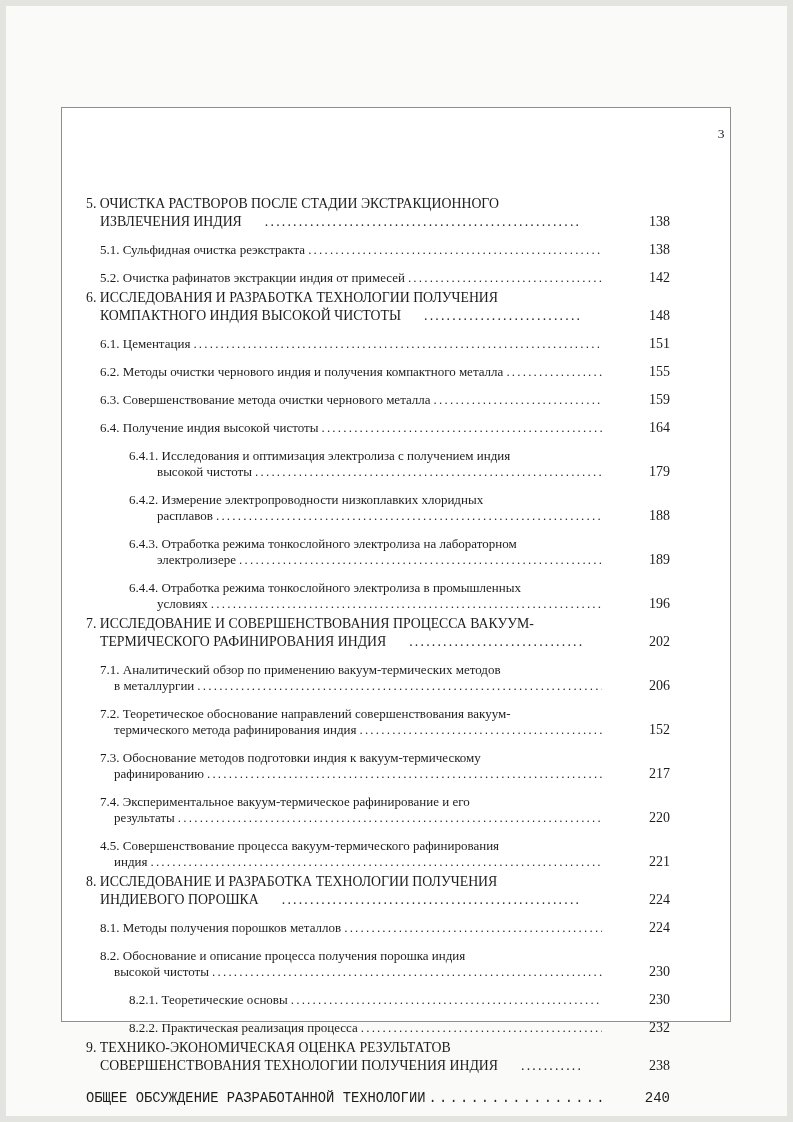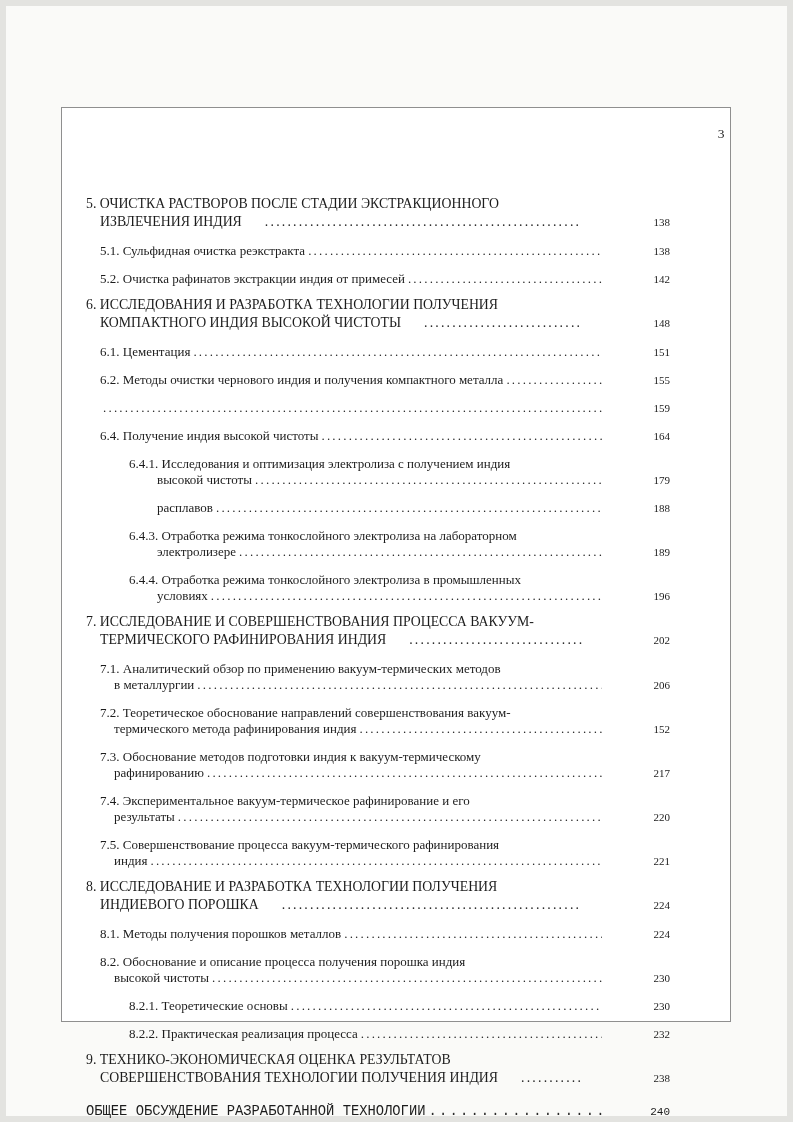--- a/index.html
+++ b/index.html
@@ -34,21 +34,21 @@
     font-size: 13.5px;
     text-align: center;
   }
   .toc {
     position: absolute;
     left: 86px;
     top: 195px;
     width: 584px;
   }
   .entry { margin-top: 12px; }
-  .entry.level-1 { margin-top: 9px; font-size: 13.8px; }
+  .entry.level-1 { margin-top: 3px; font-size: 13.8px; }
   .entry.level-1.major { margin-top: 16px; font-family: Liberation Mono, monospace; }
   .entry:first-child { margin-top: 0; }
   .entry.level-2, .entry.level-3 { font-size: 13px; }
   .entry.level-1 .line { line-height: 17.5px; }
   .entry.level-2 .line, .entry.level-3 .line { line-height: 16px; }
   .line { display: flex; align-items: baseline; }
   .level-1 .line.cont  { padding-left: 14px; gap: 20px; }
   .level-2 .line.first { padding-left: 14px; }
   .level-2 .line.cont  { padding-left: 28px; }
   .level-3 .line.first { padding-left: 43px; align-items: flex-end; }
@@ -59,21 +59,21 @@
     min-width: 0;
     overflow: hidden;
     white-space: nowrap;
     letter-spacing: 2.2px;
     padding-left: 3px;
     color: #2a2a2a;
   }
   .pg {
     flex: 0 0 68px;
     text-align: right;
-    font-size: 11px;
+    font-size: 14px;
   }
 </style>
 </head>
 <body>
 
 <div class="canvas">
   <div class="frame"></div>
   <div class="pageno">3</div>
   <div class="toc" id="toc">
       <div class="entry level-1">
@@ -119,20 +119,21 @@
       </div>
       <div class="entry level-2">
         <div class="line first">
           <span class="txt">6.2. Методы очистки чернового индия и получения компактного металла</span>
           <span class="dots">............................................................................................................................................................................................................................................................................................................</span>
           <span class="pg">155</span>
         </div>
       </div>
       <div class="entry level-2">
         <div class="line first">
+          <span class="txt">6.3. Совершенствование метода очистки чернового металла</span>
           <span class="dots">............................................................................................................................................................................................................................................................................................................</span>
           <span class="pg">159</span>
         </div>
       </div>
       <div class="entry level-2">
         <div class="line first">
           <span class="txt">6.4. Получение индия высокой чистоты</span>
           <span class="dots">............................................................................................................................................................................................................................................................................................................</span>
           <span class="pg">164</span>
         </div>
@@ -141,20 +142,23 @@
         <div class="line first">
           <span class="txt">6.4.1. Исследования и оптимизация электролиза с получением индия</span>
         </div>
         <div class="line cont">
           <span class="txt">высокой чистоты</span>
           <span class="dots">............................................................................................................................................................................................................................................................................................................</span>
           <span class="pg">179</span>
         </div>
       </div>
       <div class="entry level-3">
+        <div class="line first">
+          <span class="txt">6.4.2. Измерение электропроводности низкоплавких хлоридных</span>
+        </div>
         <div class="line cont">
           <span class="txt">расплавов</span>
           <span class="dots">............................................................................................................................................................................................................................................................................................................</span>
           <span class="pg">188</span>
         </div>
       </div>
       <div class="entry level-3">
         <div class="line first">
           <span class="txt">6.4.3. Отработка режима тонкослойного электролиза на лабораторном</span>
         </div>
@@ -219,21 +223,21 @@
           <span class="txt">7.4. Экспериментальное вакуум-термическое рафинирование и его</span>
         </div>
         <div class="line cont">
           <span class="txt">результаты</span>
           <span class="dots">............................................................................................................................................................................................................................................................................................................</span>
           <span class="pg">220</span>
         </div>
       </div>
       <div class="entry level-2">
         <div class="line first">
-          <span class="txt">7.5. Совершенствование процесса вакуум-термического рафинирования</span>
+          <span class="txt">4.5. Совершенствование процесса вакуум-термического рафинирования</span>
         </div>
         <div class="line cont">
           <span class="txt">индия</span>
           <span class="dots">............................................................................................................................................................................................................................................................................................................</span>
           <span class="pg">221</span>
         </div>
       </div>
       <div class="entry level-1">
         <div class="line first">
           <span class="txt">8. ИССЛЕДОВАНИЕ И РАЗРАБОТКА ТЕХНОЛОГИИ ПОЛУЧЕНИЯ</span>

